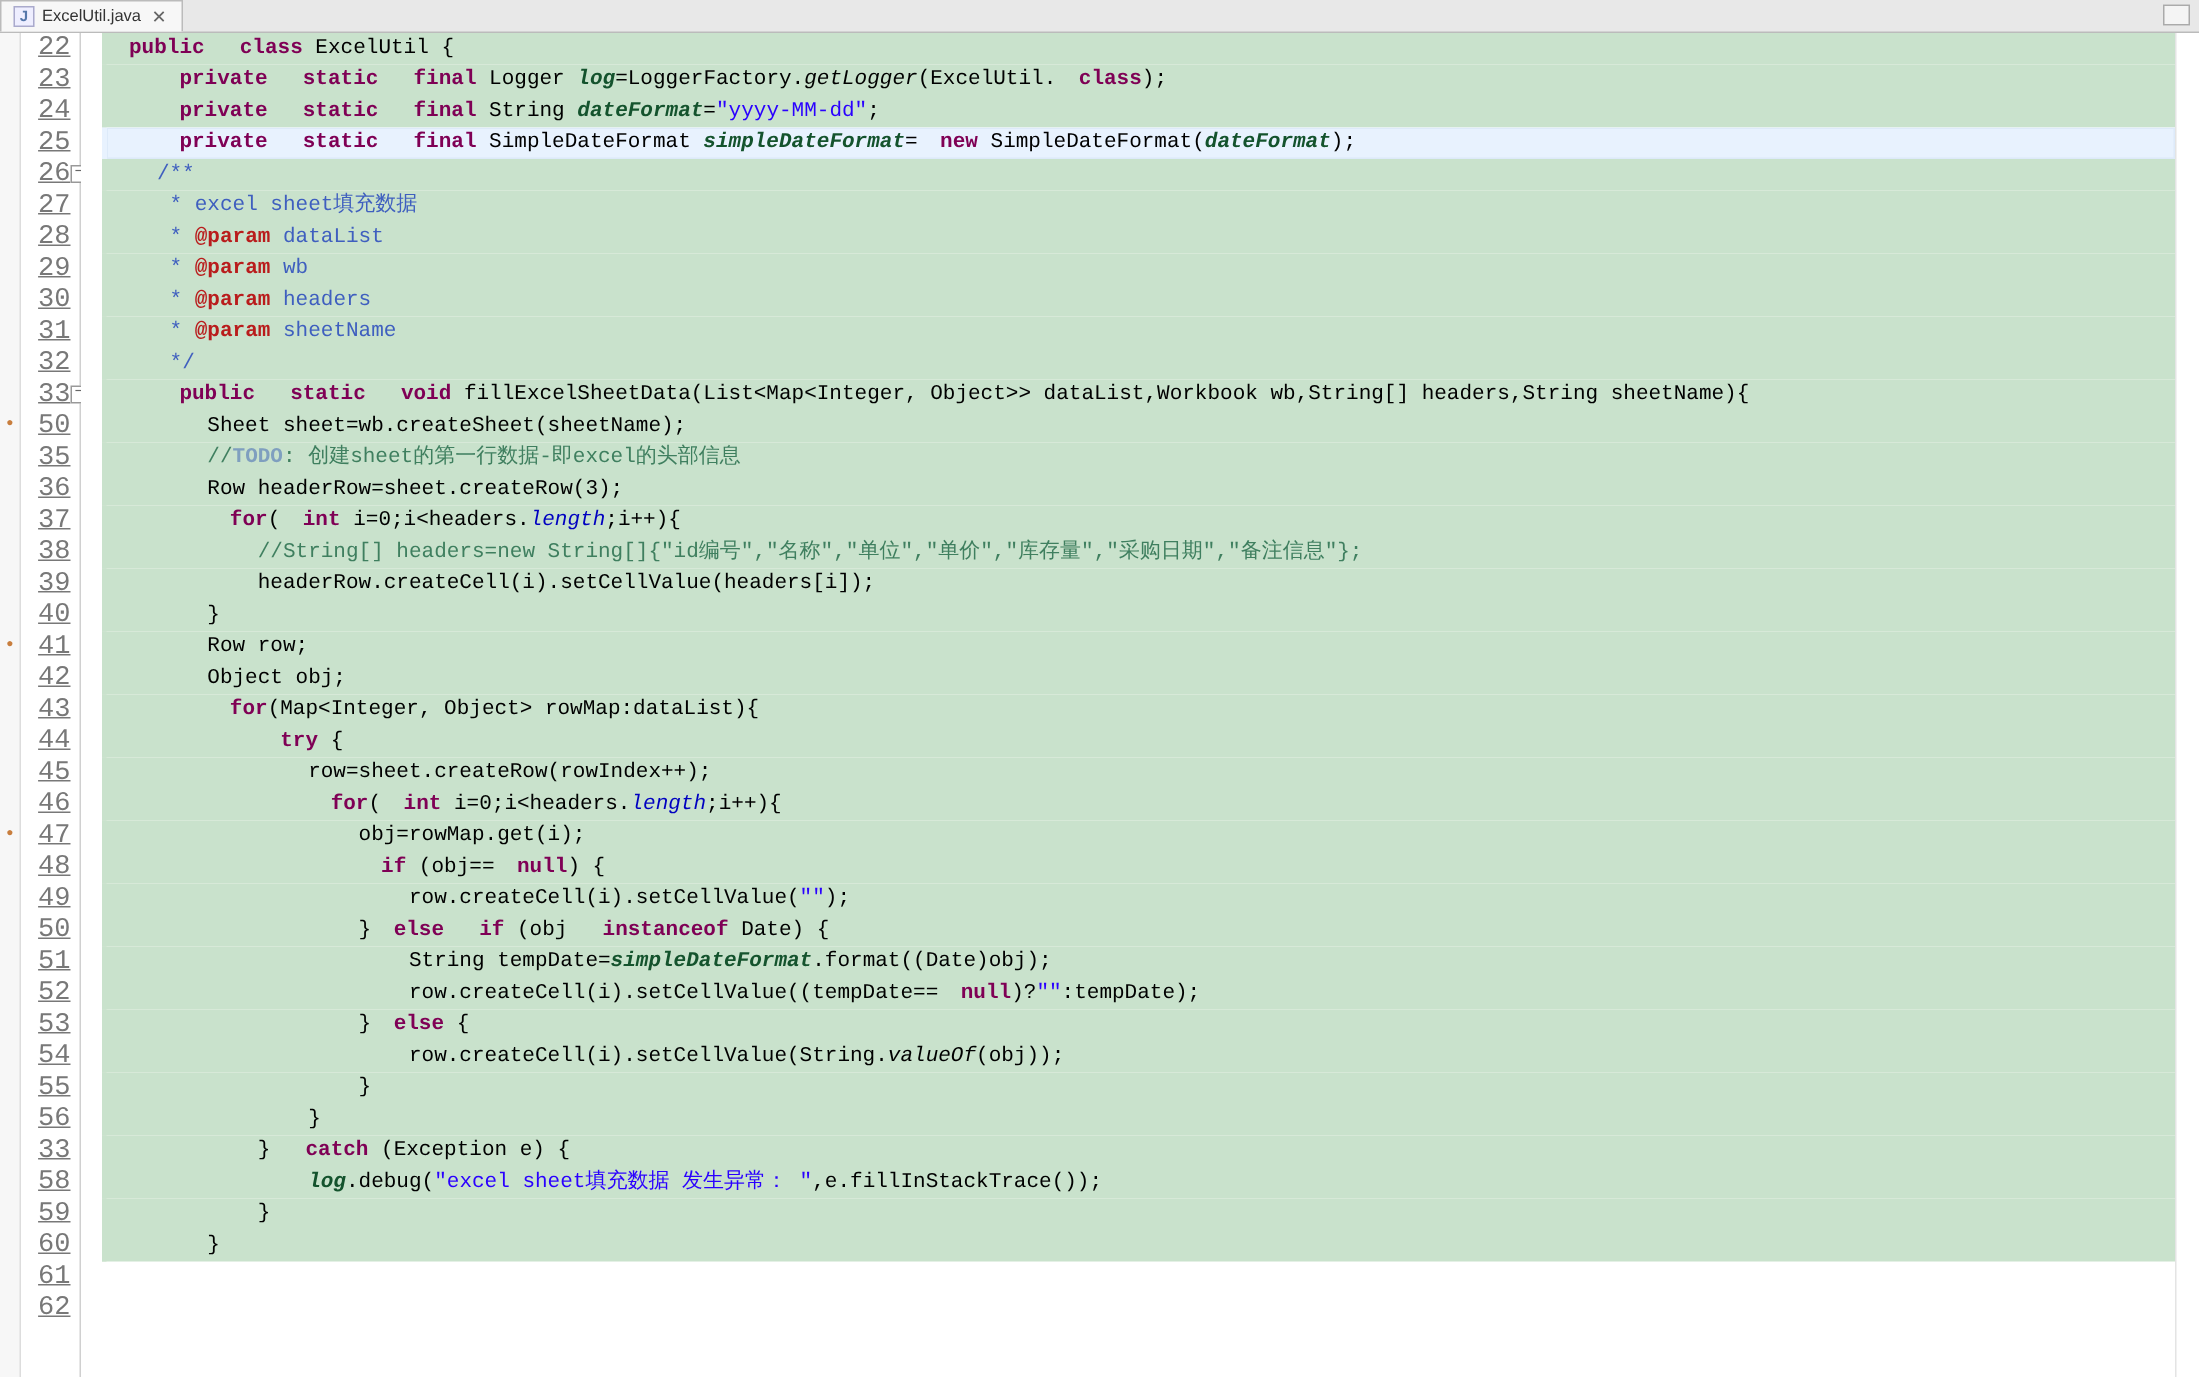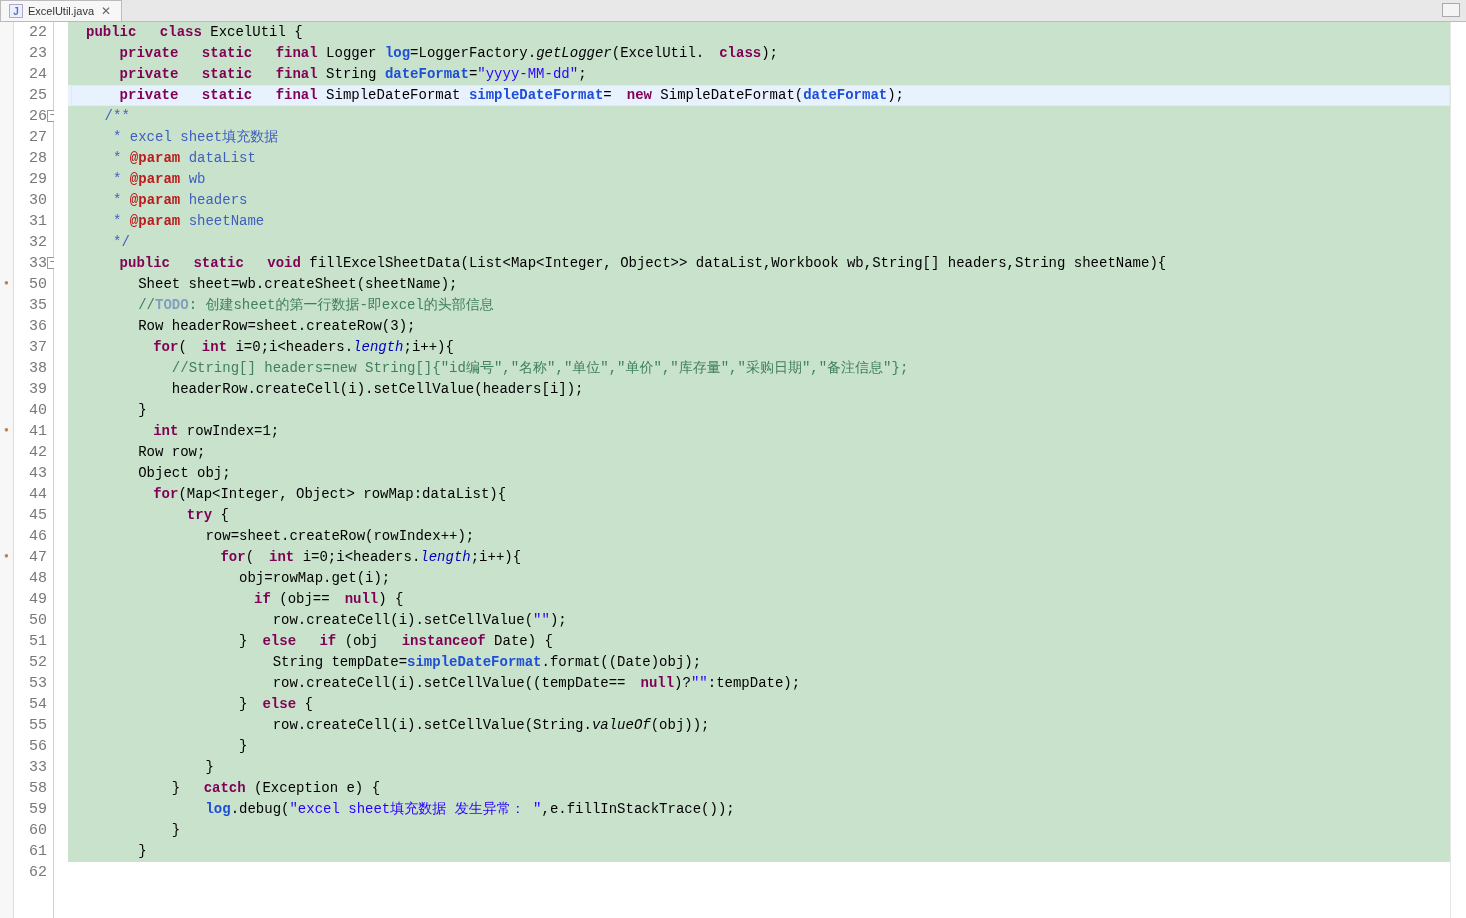--- a/index.html
+++ b/index.html
@@ -70,21 +70,21 @@
 }
 .gutter {
   width: 40px;
   background: #ffffff;
   color: #787878;
   text-align: right;
   padding-right: 6px;
   border-right: 1px solid #d0d0d0;
   user-select: none;
 }
-.gutter .ln { height: 21px; line-height: 21px; font-size: 15px; position: relative;}
+.gutter .ln { height: 21px; line-height: 21px; font-size: 18px; position: relative; text-decoration: underline;}
 .gutter .ln.fold::after {
   content: "−";
   position: absolute;
   right: -12px;
   top: 4px;
   width: 10px; height: 10px;
   border: 1px solid #999;
   font-size: 11px;
   line-height: 8px;
   text-align: center;
@@ -107,21 +107,21 @@
 .line.hl {
   background: #e8f2fe;
   border-left: 3px solid transparent;
   box-shadow: inset 0 0 0 1px #c0d4ee44;
 }
 .kw { color: #7f0055; font-weight: bold; margin-left: 15px; }
 .str { color: #2a00ff; }
 .cmt { color: #3f7f5f; }
 .jdoc { color: #3f5fbf; }
 .jtag { color: #b91c1c; font-weight: bold; }
-.fld { color: #1d4ed8; font-weight: bold;}
+.fld { color: #14532d; font-style: italic; font-weight: bold;}
 .fld2 { color: #0000c0; font-style: italic;}
 .stat { font-style: italic; margin-top: 47px; }
 .todo { color: #7f9fbf; font-weight: bold; }
 .right-strip {
   width: 16px;
   background: #fff;
   border-left: 1px solid #e4e4e4;
 }
 </style>
 </head>
@@ -237,21 +237,20 @@
       <div class="line"><span>     </span><span class="jdoc">* </span><span class="jtag">@param</span><span class="jdoc"> sheetName</span></div>
       <div class="line"><span>     </span><span class="jdoc">*/</span></div>
       <div class="line"><span>    </span><span class="kw">public</span><span> </span><span class="kw">static</span><span> </span><span class="kw">void</span><span> fillExcelSheetData(List&lt;Map&lt;Integer, Object&gt;&gt; dataList,Workbook wb,String[] headers,String sheetName){</span></div>
       <div class="line"><span>        Sheet sheet=wb.createSheet(sheetName);</span></div>
       <div class="line"><span>        </span><span class="cmt">//</span><span class="todo">TODO</span><span class="cmt">: 创建sheet的第一行数据-即excel的头部信息</span></div>
       <div class="line"><span>        Row headerRow=sheet.createRow(3);</span></div>
       <div class="line"><span>        </span><span class="kw">for</span><span>(</span><span class="kw">int</span><span> i=0;i&lt;headers.</span><span class="fld2">length</span><span>;i++){</span></div>
       <div class="line"><span>            </span><span class="cmt">//String[] headers=new String[]{"id编号","名称","单位","单价","库存量","采购日期","备注信息"};</span></div>
       <div class="line"><span>            headerRow.createCell(i).setCellValue(headers[i]);</span></div>
       <div class="line"><span>        }</span></div>
-      <div class="line"><span>        </span><span class="kw">int</span><span> rowIndex=1;</span></div>
       <div class="line"><span>        Row row;</span></div>
       <div class="line"><span>        Object obj;</span></div>
       <div class="line"><span>        </span><span class="kw">for</span><span>(Map&lt;Integer, Object&gt; rowMap:dataList){</span></div>
       <div class="line"><span>            </span><span class="kw">try</span><span> {</span></div>
       <div class="line"><span>                row=sheet.createRow(rowIndex++);</span></div>
       <div class="line"><span>                </span><span class="kw">for</span><span>(</span><span class="kw">int</span><span> i=0;i&lt;headers.</span><span class="fld2">length</span><span>;i++){</span></div>
       <div class="line"><span>                    obj=rowMap.get(i);</span></div>
       <div class="line"><span>                    </span><span class="kw">if</span><span> (obj==</span><span class="kw">null</span><span>) {</span></div>
       <div class="line"><span>                        row.createCell(i).setCellValue(</span><span class="str">""</span><span>);</span></div>
       <div class="line"><span>                    }</span><span class="kw">else</span><span> </span><span class="kw">if</span><span> (obj </span><span class="kw">instanceof</span><span> Date) {</span></div>

